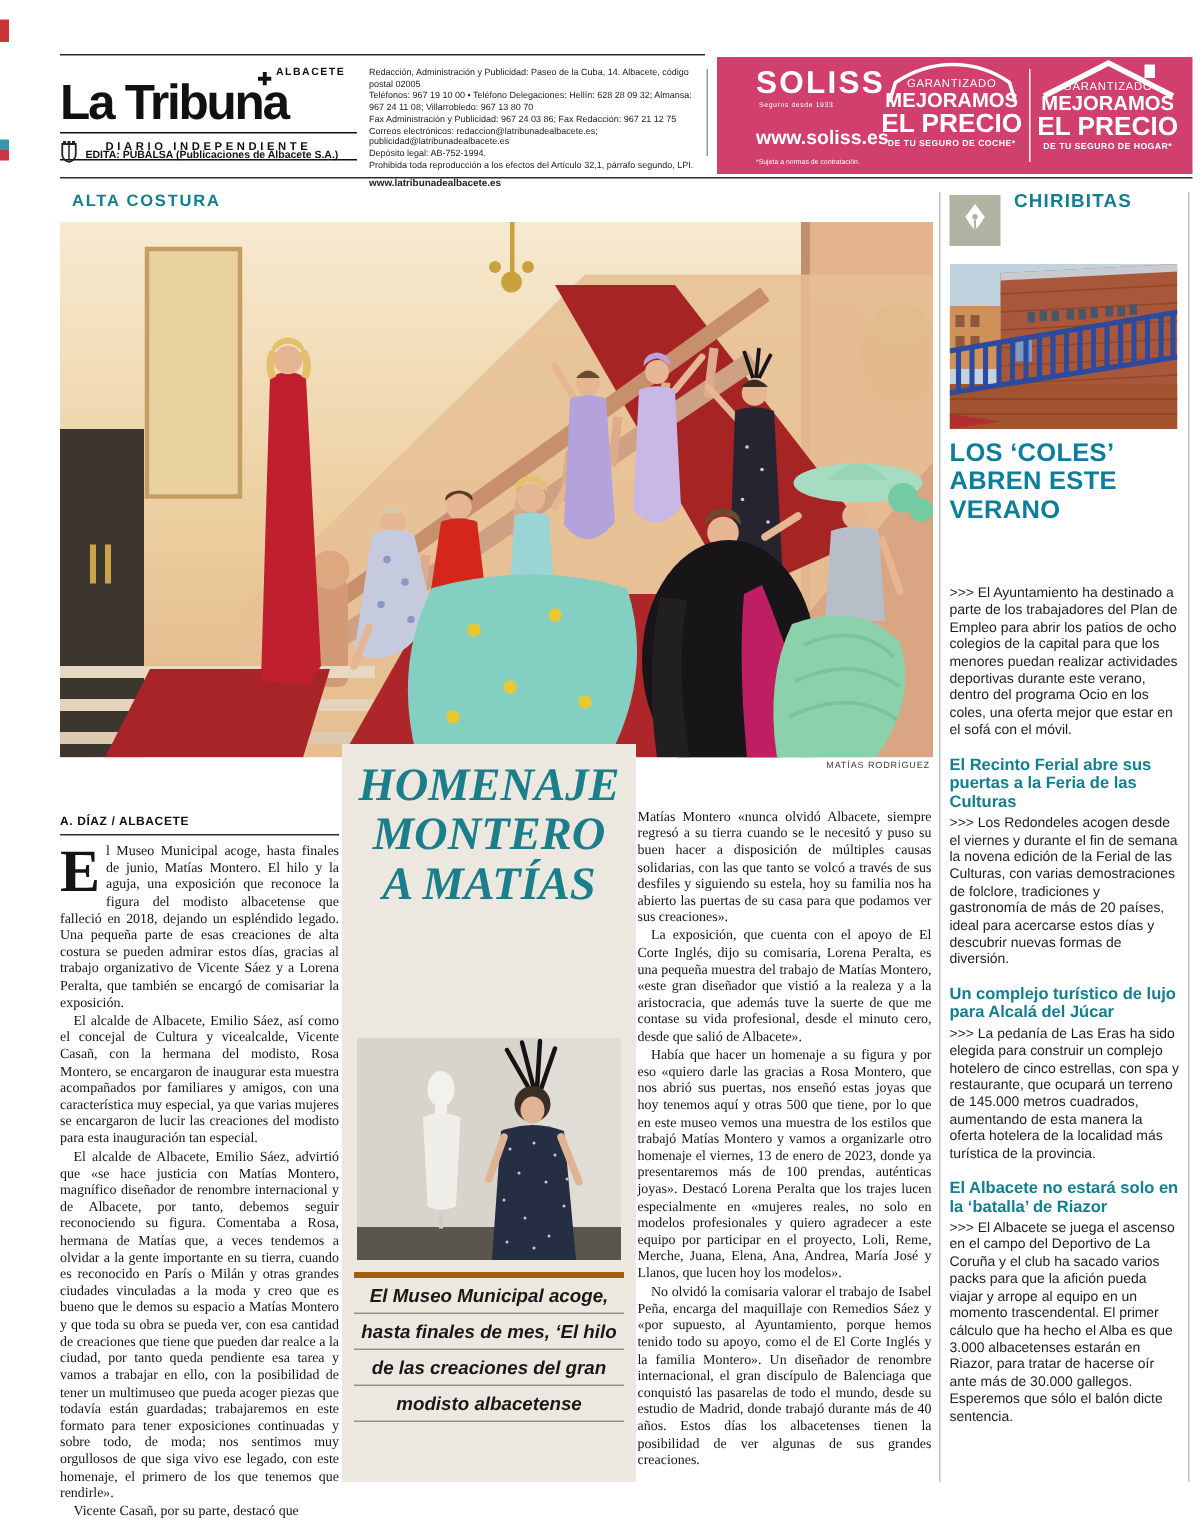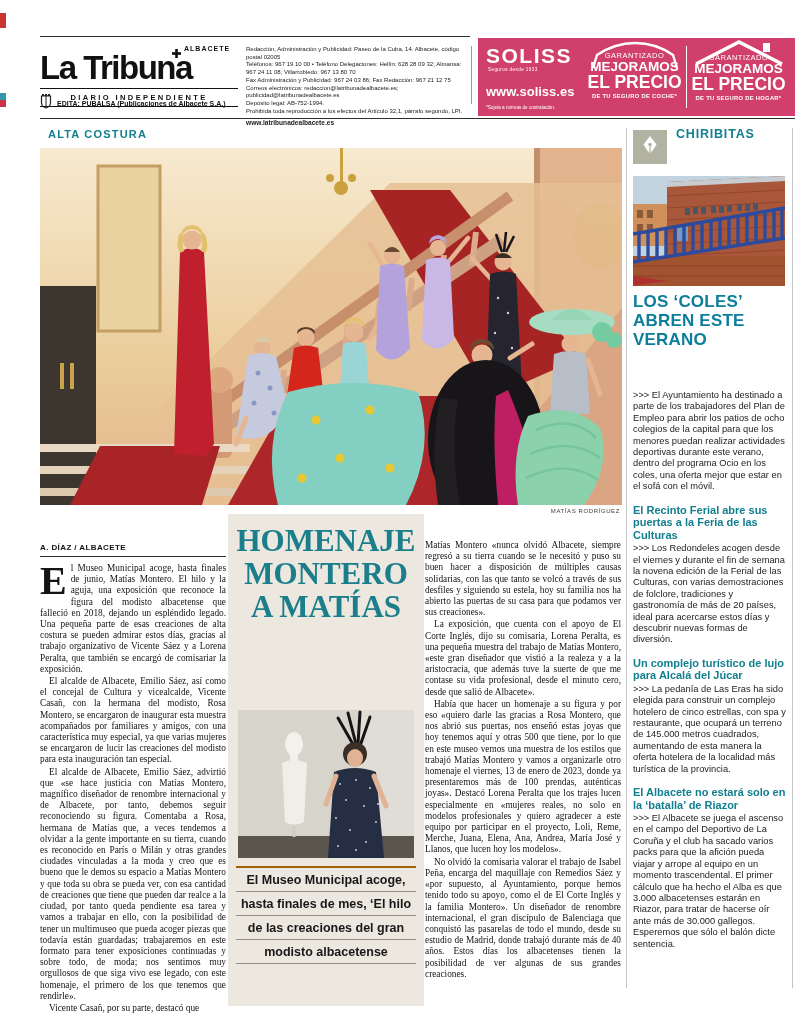--- a/index.html
+++ b/index.html
@@ -16,21 +16,21 @@
   .mast-title{font-family:"Liberation Sans",sans-serif;font-weight:bold;font-size:33px;letter-spacing:-1.5px;color:#111;line-height:34px;}
   .mast-region{font-family:"Liberation Sans",sans-serif;font-weight:bold;font-size:7px;letter-spacing:1px;color:#111;}
   .mast-sub{font-family:"Liberation Sans",sans-serif;font-weight:bold;font-size:7.5px;letter-spacing:2.4px;color:#111;text-align:center;}
   .mast-hr{height:1px;background:#111;}
   .edita{font-family:"Liberation Sans",sans-serif;font-weight:bold;font-size:7px;color:#111;}
   .fineprint{font-family:"Liberation Sans",sans-serif;font-size:6px;line-height:7.7px;color:#222;}
   .fineprint .web{font-weight:bold;margin-top:4px;font-size:6.6px;}
 
   
   .ad{background:#d13f6d;color:#fff;font-family:"Liberation Sans",sans-serif;display:flex;align-items:stretch;}
-  .ad-left{width:106px;padding:7px 4px 4px 8px;box-sizing:border-box;}
+  .ad-left{width:106px;padding:7px 4px 4px 26px;box-sizing:border-box;}
   .ad-brand{font-weight:bold;font-size:21px;letter-spacing:1.5px;line-height:21px;}
   .ad-tag{font-size:4.6px;letter-spacing:.4px;margin:1px 0 12px 2px;}
   .ad-url{font-weight:bold;font-size:13px;}
   .ad-disc{font-size:4.6px;margin-top:6px;}
   .ad-panel{width:101px;position:relative;text-align:center;padding-top:5px;box-sizing:border-box;}
   .ad-divider{width:1px;background:#fff;margin:8px 1px;}
   .ad-gar{font-size:7.5px;letter-spacing:.5px;position:relative;z-index:2;}
   .ad-l1{font-weight:bold;font-size:13.5px;line-height:14px;position:relative;z-index:2;}
   .ad-l2{font-weight:bold;font-size:17.5px;line-height:17px;position:relative;z-index:2;}
   .ad-l3{font-size:5.8px;font-weight:bold;letter-spacing:.3px;margin-top:2px;position:relative;z-index:2;}
@@ -43,21 +43,21 @@
   
   .byline{font-family:"Liberation Sans",sans-serif;font-weight:bold;font-size:8px;letter-spacing:.4px;color:#111;}
   .col{font-size:9.3px;line-height:11.2px;text-align:justify;color:#141414;}
   .col p{margin:0 0 1px 0;}
   .col p.ind{text-indent:9px;}
   .dropcap{float:left;font-weight:bold;font-size:40px;line-height:33px;padding:1px 4px 0 0;color:#141414;}
   .headline{font-weight:bold;font-size:31px;line-height:33px;color:#1b7e8b;text-align:center;font-family:"Liberation Serif",serif;}
   .beige{background:#ece8df;}
   .quote{font-family:"Liberation Sans",sans-serif;font-weight:bold;font-size:12.5px;line-height:13px;color:#181818;text-align:center;}
   .quote .qline{padding:5.5px 0 4.5px 0;border-bottom:1px solid #8f8f8f;}
-  .quote .qline:first-child{border-top:2px solid #a16207;}
+  .quote .qline:first-child{border-top:4px solid #a16207;}
 
   
   .sb-header{font-family:"Liberation Sans",sans-serif;font-weight:bold;font-size:12.5px;letter-spacing:.8px;color:#117f8f;}
   .sb-headline{font-family:"Liberation Sans",sans-serif;font-weight:bold;font-size:17px;line-height:19px;letter-spacing:.2px;color:#0c7e9a;}
   .sb-item-title{font-family:"Liberation Sans",sans-serif;font-weight:bold;font-size:11px;line-height:12.5px;color:#117f8f;margin:11px 0 2px 0;}
   .sb-text{font-family:"Liberation Sans",sans-serif;font-size:9.3px;line-height:11.4px;color:#1c1c1c;}
   .iconbox{width:34px;height:34px;background:#b2b2a2;display:flex;align-items:center;justify-content:center;}
 
   .regmark{background:#cc3333;}
 </style>
@@ -304,21 +304,21 @@
 <div class="abs byline" style="left:40px;top:543px;">A. DÍAZ / ALBACETE</div>
 <div class="abs rule" style="left:40px;top:556px;width:186px;height:1px;"></div>
 
 <div class="abs col" style="left:40px;top:563px;width:186px;">
   <p><span class="dropcap">E</span><span>l Museo Municipal acoge, hasta finales de junio, Matías Montero. El hilo y la aguja, una exposición que reconoce la figura del modisto albacetense que falleció en 2018, dejando un espléndido legado. Una pequeña parte de esas creaciones de alta costura se pueden admirar estos días, gracias al trabajo organizativo de Vicente Sáez y a Lorena Peralta, que también se encargó de comisariar la exposición.</span></p>
   <p class="ind">El alcalde de Albacete, Emilio Sáez, así como el concejal de Cultura y vicealcalde, Vicente Casañ, con la hermana del modisto, Rosa Montero, se encargaron de inaugurar esta muestra acompañados por familiares y amigos, con una característica muy especial, ya que varias mujeres se encargaron de lucir las creaciones del modisto para esta inauguración tan especial.</p>
   <p class="ind">El alcalde de Albacete, Emilio Sáez, advirtió que «se hace justicia con Matías Montero, magnífico diseñador de renombre internacional y de Albacete, por tanto, debemos seguir reconociendo su figura. Comentaba a Rosa, hermana de Matías que, a veces tendemos a olvidar a la gente importante en su tierra, cuando es reconocido en París o Milán y otras grandes ciudades vinculadas a la moda y creo que es bueno que le demos su espacio a Matías Montero y que toda su obra se pueda ver, con esa cantidad de creaciones que tiene que pueden dar realce a la ciudad, por tanto queda pendiente esa tarea y vamos a trabajar en ello, con la posibilidad de tener un multimuseo que pueda acoger piezas que todavía están guardadas; trabajaremos en este formato para tener exposiciones continuadas y sobre todo, de moda; nos sentimos muy orgullosos de que siga vivo ese legado, con este homenaje, el primero de los que tenemos que rendirle».</p>
   <p class="ind">Vicente Casañ, por su parte, destacó que</p>
 </div>
 
-<div class="abs beige" style="left:228px;top:514px;width:196px;height:492px;">
+<div class="abs beige" style="left:228px;top:496px;width:196px;height:492px;font-style:italic;">
   <div class="headline" style="padding-top:10px;">
     <div>HOMENAJE</div>
     <div>MONTERO</div>
     <div>A MATÍAS</div>
   </div>
   <div style="position:absolute;left:10px;top:196px;width:176px;height:148px;">
     <svg width="176" height="148" viewBox="0 0 176 148">
       <rect width="176" height="148" fill="#d7d4cc"></rect>
       <rect x="120" y="0" width="56" height="148" fill="#e0ddd6"></rect>
       <rect x="0" y="126" width="176" height="22" fill="#5a564e"></rect>

